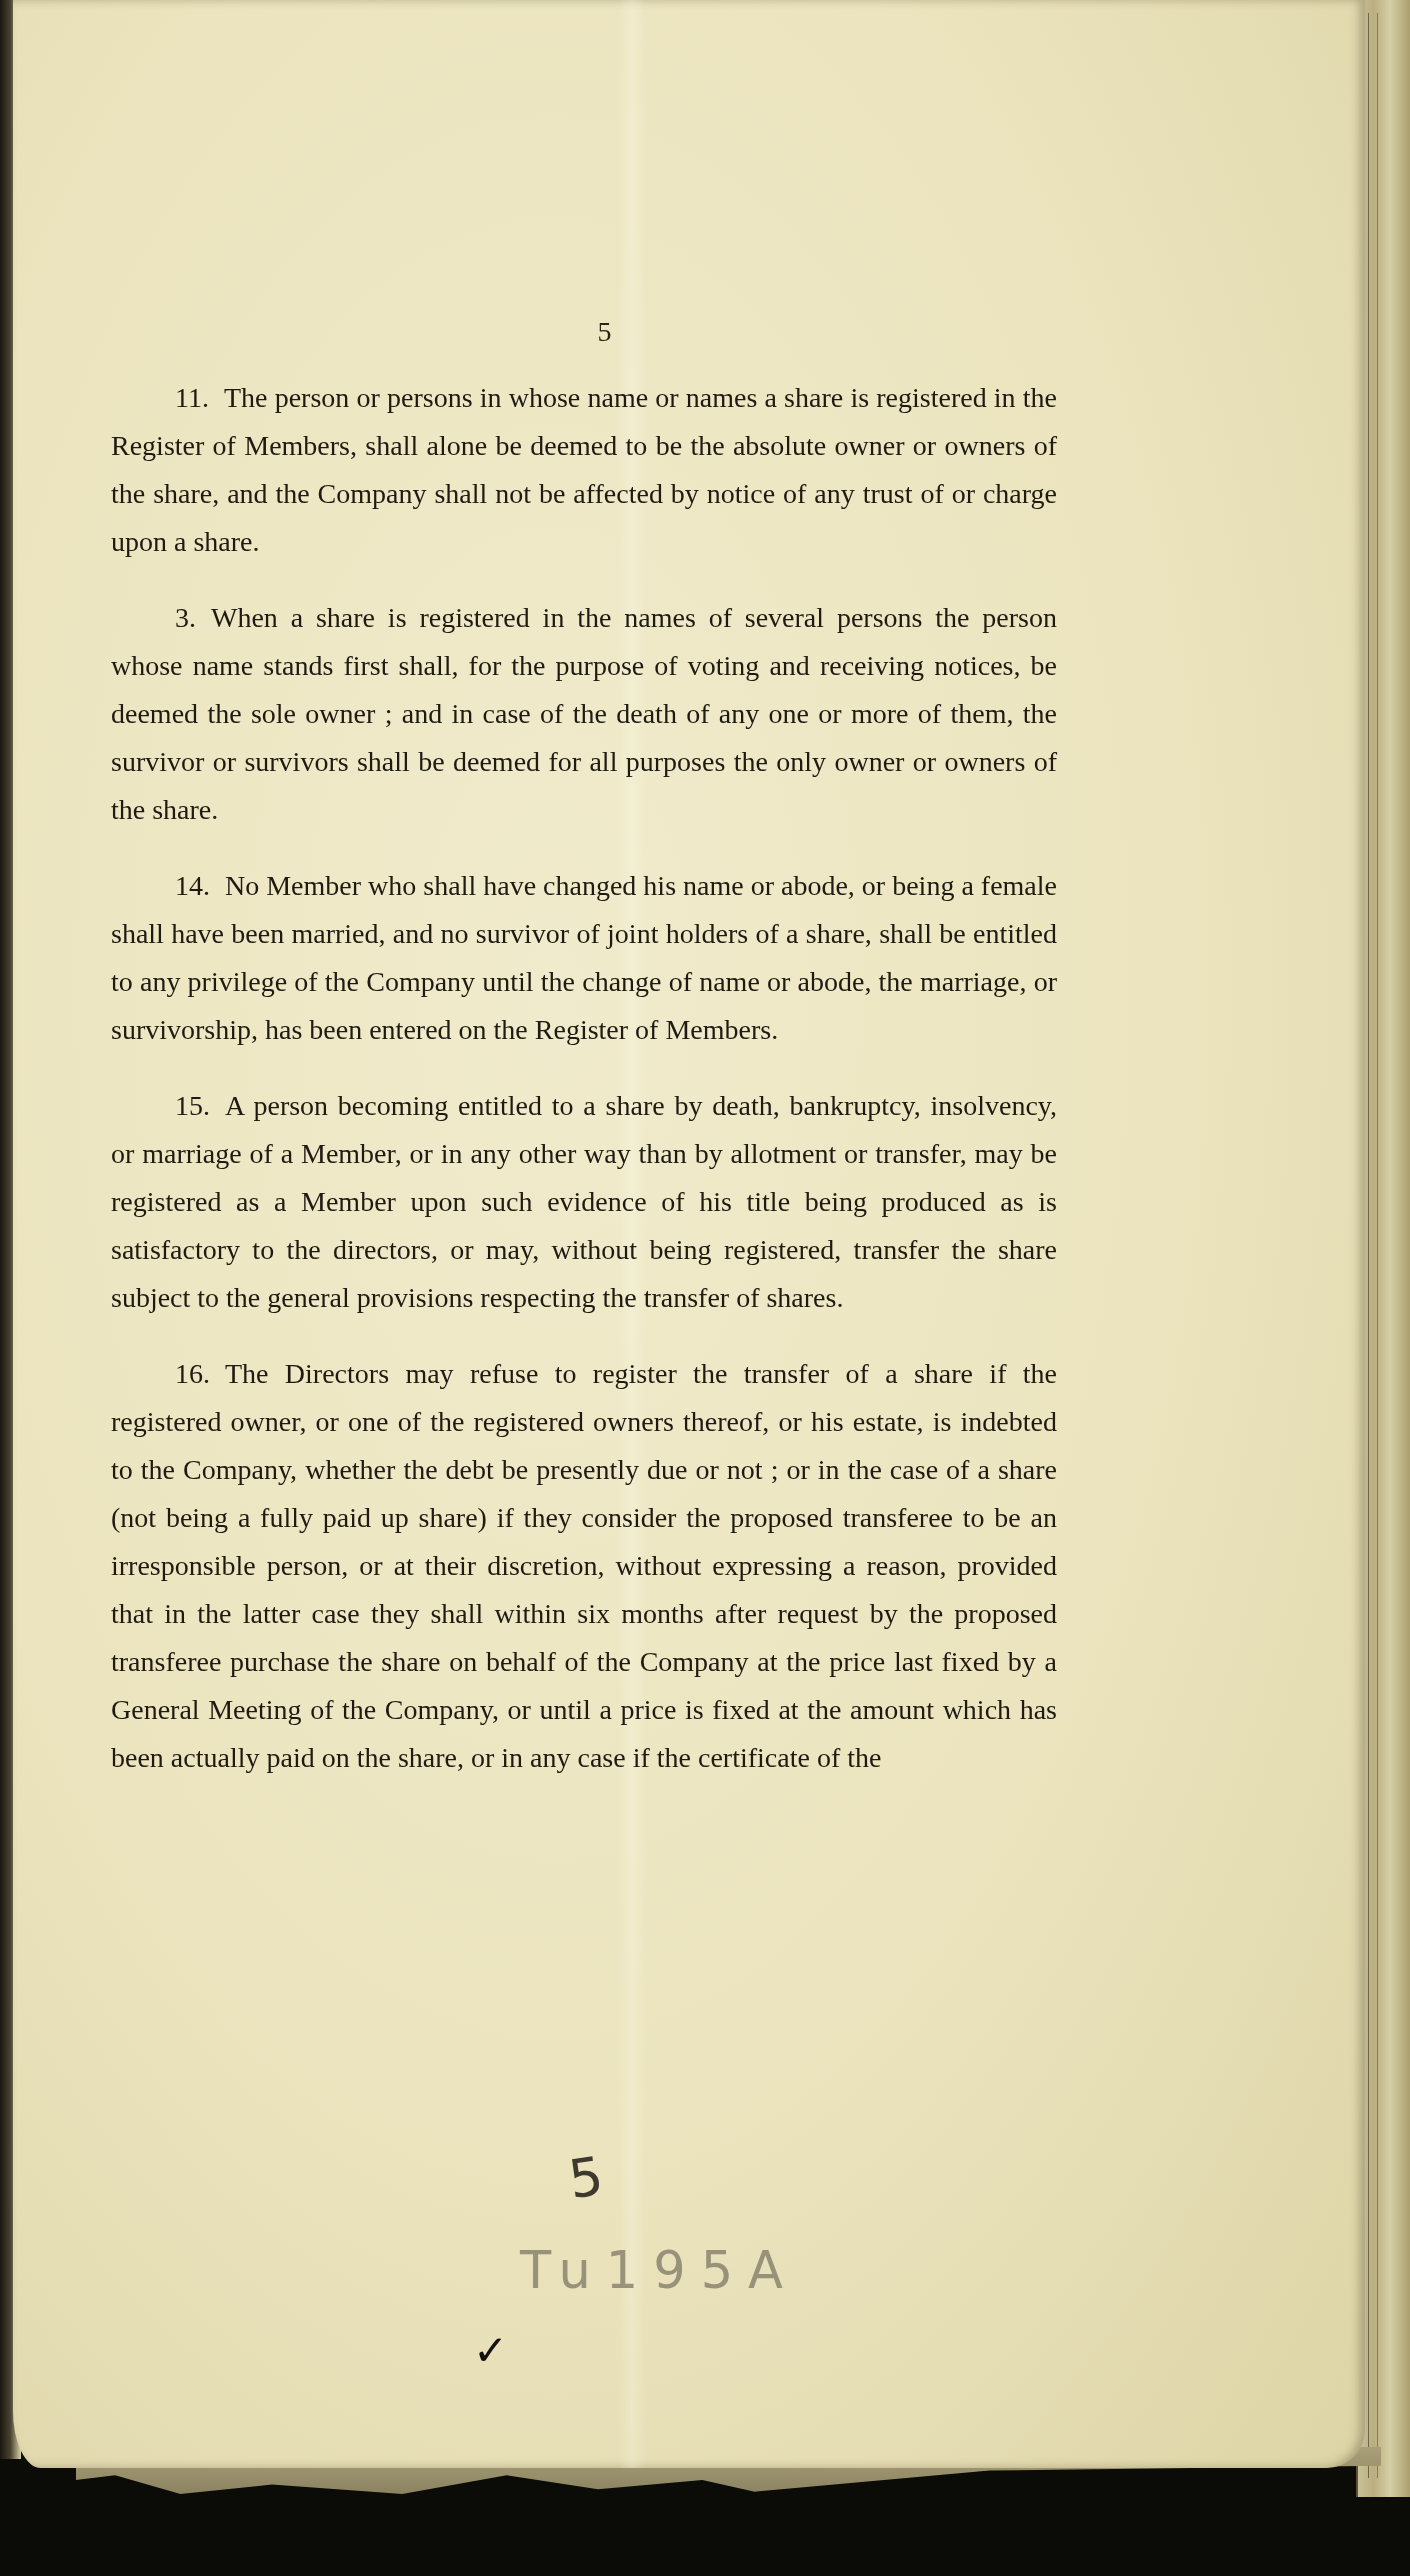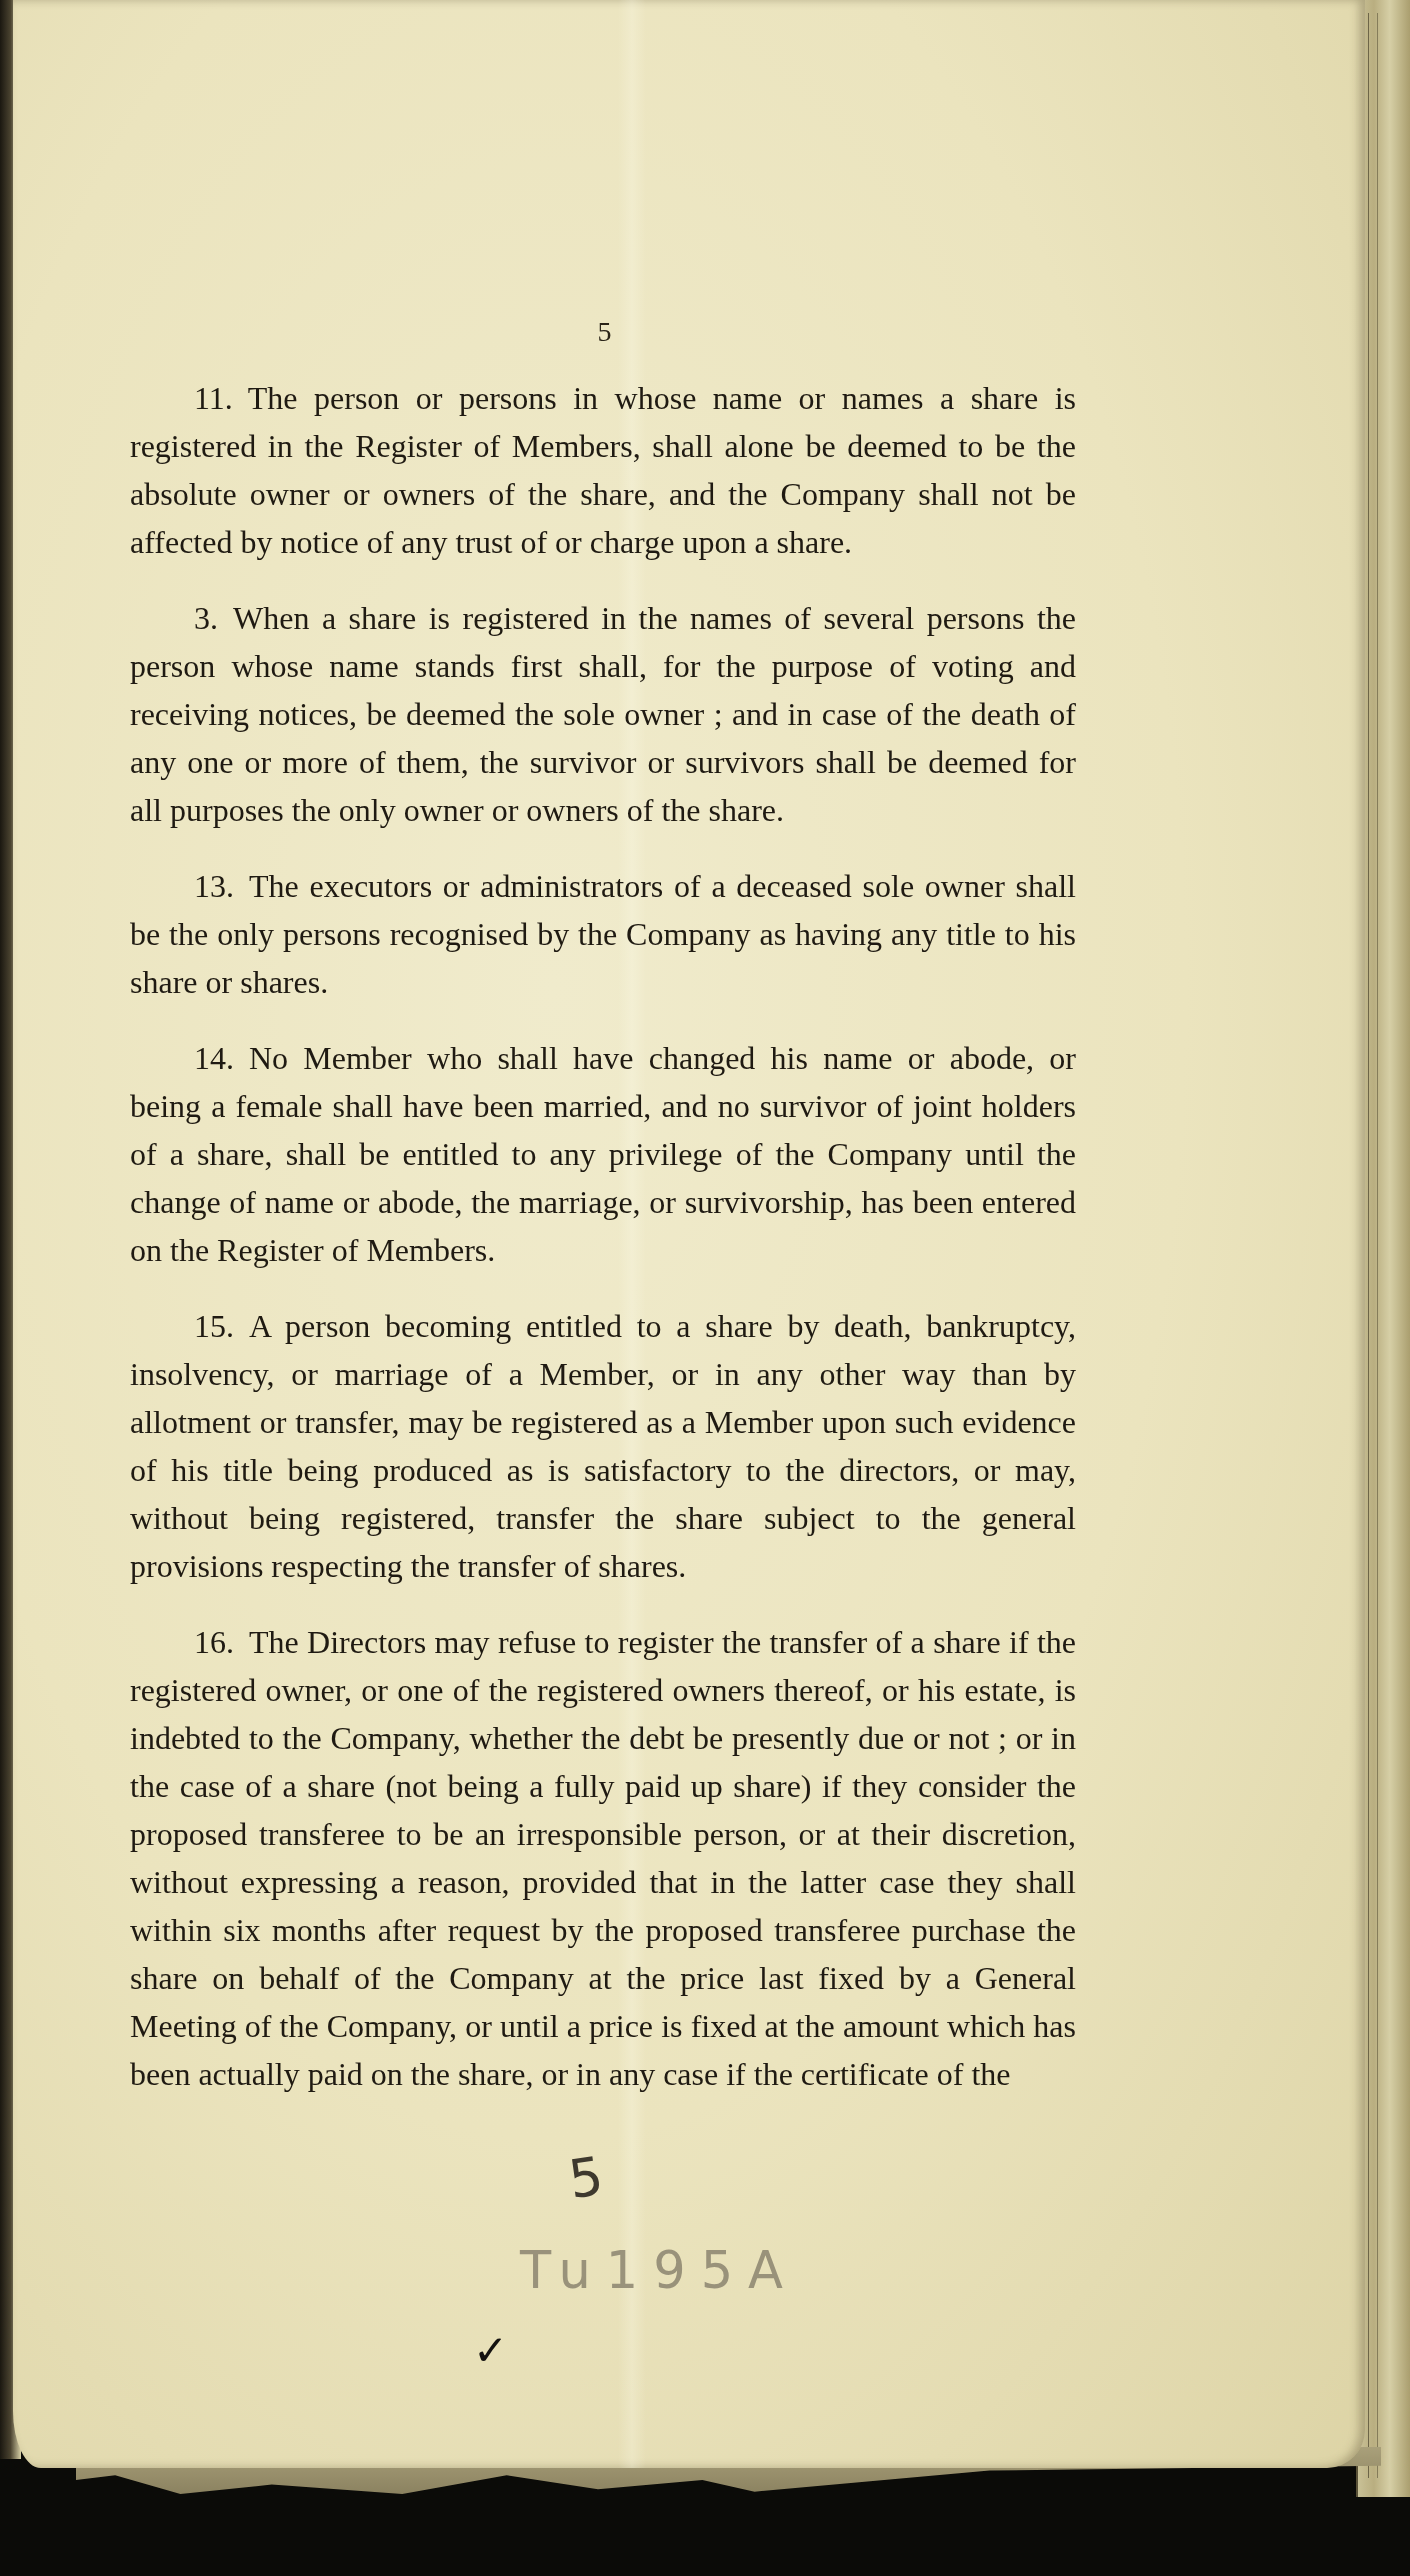--- a/index.html
+++ b/index.html
@@ -34,22 +34,22 @@
   .torn-edge {
     position:absolute; left:76px; top:2447px; width:1305px; height:47px;
     background:linear-gradient(180deg,#a9a07a 0%, #8b8260 100%);
     clip-path: polygon(0 0,100% 0,100% 40%,70% 50%,52% 95%,48% 70%,40% 90%,33% 60%,25% 100%,15% 80%,8% 100%,3% 60%,0 70%);
   }
   .page-number {
     position:absolute; left:0; width:1209px; text-align:center;
     top:316px; font-size:28px; color:#2a2418;
   }
   .content {
-    position:absolute; left:130px; top:374px; width:946px;
-    color:#1f1a12; font-size:32px; line-height:48px;
+    position:absolute; left:111px; top:374px; width:946px;
+    color:#1f1a12; font-size:28px; line-height:48px;
     text-align:justify;
   }
   .clause { margin:0 0 28px 0; text-indent:64px; }
   .clause .num { margin-right:15px; }
   .handwriting {
     position:absolute; font-family:"DejaVu Sans", sans-serif; color:#4b4538;
   }
   .hw-five { left:569px; top:2147px; font-size:53px; transform:rotate(-8deg); color:#3e392e;}
   .hw-code { left:520px; top:2241px; font-size:51px; letter-spacing:15px; color:#8c8570; opacity:0.85;text-align:center;}
   .hw-tick { left:473px; top:2326px; font-size:42px; color:#141210;}
@@ -69,23 +69,20 @@
 <div class="page-number">5</div>
 
 <div class="content">
   <p class="clause">
     <span class="num">11.</span><span>The person or persons in whose name or names a share is registered in the Register of Members, shall alone be deemed to be the absolute owner or owners of the share, and the Company shall not be affected by notice of any trust of or charge upon a share.</span>
   </p>
   <p class="clause">
     <span class="num">3.</span><span>When a share is registered in the names of several persons the person whose name stands first shall, for the purpose of voting and receiving notices, be deemed the sole owner ; and in case of the death of any one or more of them, the survivor or survivors shall be deemed for all purposes the only owner or owners of the share.</span>
   </p>
   <p class="clause">
-    <span class="num">13.</span><span>The executors or administrators of a deceased sole owner shall be the only persons recognised by the Company as having any title to his share or shares.</span>
-  </p>
-  <p class="clause">
     <span class="num">14.</span><span>No Member who shall have changed his name or abode, or being a female shall have been married, and no survivor of joint holders of a share, shall be entitled to any privilege of the Company until the change of name or abode, the marriage, or survivorship, has been entered on the Register of Members.</span>
   </p>
   <p class="clause">
     <span class="num">15.</span><span>A person becoming entitled to a share by death, bankruptcy, insolvency, or marriage of a Member, or in any other way than by allotment or transfer, may be registered as a Member upon such evidence of his title being produced as is satisfactory to the directors, or may, without being registered, transfer the share subject to the general provisions respecting the transfer of shares.</span>
   </p>
   <p class="clause">
     <span class="num">16.</span><span>The Directors may refuse to register the transfer of a share if the registered owner, or one of the registered owners thereof, or his estate, is indebted to the Company, whether the debt be presently due or not ; or in the case of a share (not being a fully paid up share) if they consider the proposed transferee to be an irresponsible person, or at their discretion, without expressing a reason, provided that in the latter case they shall within six months after request by the proposed transferee purchase the share on behalf of the Company at the price last fixed by a General Meeting of the Company, or until a price is fixed at the amount which has been actually paid on the share, or in any case if the certificate of the</span>
   </p>
 </div>
 

